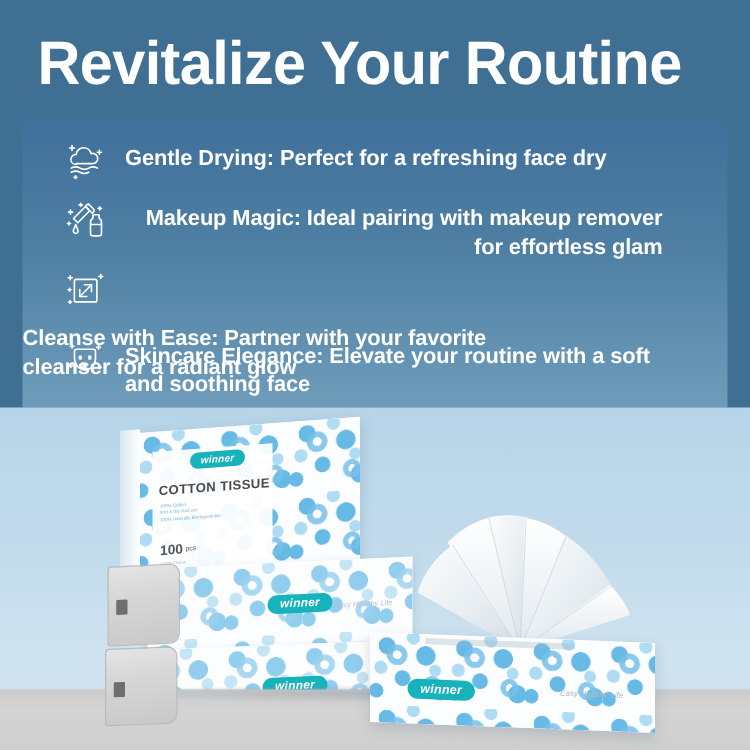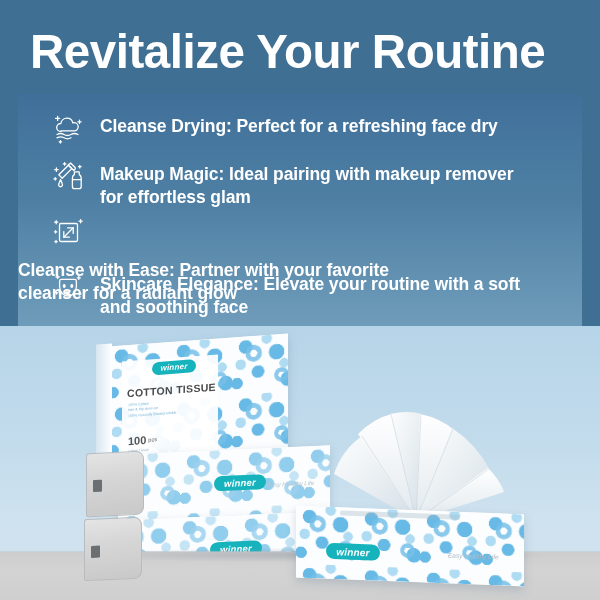--- a/index.html
+++ b/index.html
@@ -63,21 +63,21 @@
 
   .feature {
     position: absolute;
     left: 0;
     width: 100%;
     display: flex;
     align-items: flex-start;
   }
 
   .feature-0 { top: 14px; }
-  .feature-1 { top: 62px; }
+  .feature-1 { top: 62px; text-align: right; }
   .feature-2 { top: 118px; flex-direction: column; }
   .feature-3 { top: 172px; }
 
   .feature-icon {
     width: 64px;
     min-width: 64px;
     height: 40px;
     display: flex;
     align-items: center;
     justify-content: center;
@@ -423,21 +423,21 @@
         <div class="feature-icon">
           <svg viewBox="0 0 38 38" fill="none" stroke="#ffffff" stroke-width="1.3" stroke-linecap="round" stroke-linejoin="round">
             <path d="M12 22.5c-2.5 0-4.3-1.8-4.3-4s1.9-4 4.2-4c.3-3 2.9-5.3 6-5.3 2.9 0 5.3 2 5.9 4.7.4-.1.8-.2 1.2-.2 2.3 0 4.2 1.8 4.2 4.1s-1.9 4.1-4.2 4.1H12z"></path>
             <path d="M8 25.5c2.5-1.4 4.6-1.4 7 0 2.4 1.4 4.6 1.4 7 0 2.4-1.4 4.5-1.4 7 0"></path>
             <path d="M8 28.8c2.5-1.3 4.6-1.3 7 0 2.4 1.4 4.6 1.4 7 0"></path>
             <path d="M8.6 7.4v4M6.6 9.4h4"></path>
             <path d="M30.5 11.2v3.2M28.9 12.8h3.2"></path>
             <path d="M11.4 31.6v2.4M10.2 32.8h2.4"></path>
           </svg>
         </div>
-        <div class="feature-text">Cleanse Drying: Perfect for a refreshing face dry</div>
+        <div class="feature-text">Gentle Drying: Perfect for a refreshing face dry</div>
       </div>
 
       <div class="feature feature-1">
         <div class="feature-icon">
           <svg viewBox="0 0 38 38" fill="none" stroke="#ffffff" stroke-width="1.3" stroke-linecap="round" stroke-linejoin="round">
             <path d="M19.4 8.2l3.4 3.4-9.6 9.6-3.4-3.4z"></path>
             <path d="M21.6 6l4.2 4.2a1.6 1.6 0 0 1 0 2.3l-1 1-5.5-5.5 1-1a1.6 1.6 0 0 1 2.3 0z"></path>
             <path d="M11.6 22.6l-1.8 4.5a1.9 1.9 0 1 0 3.5 0l-1.7-4.5z"></path>
             <path d="M25.4 14.8h4.8v2.6c1.3.9 2 2.2 2 3.8v8.3a2.2 2.2 0 0 1-2.2 2.2h-4.4a2.2 2.2 0 0 1-2.2-2.2v-8.3c0-1.6.7-2.9 2-3.8v-2.6z"></path>
             <path d="M24 22.6h8.2"></path>

